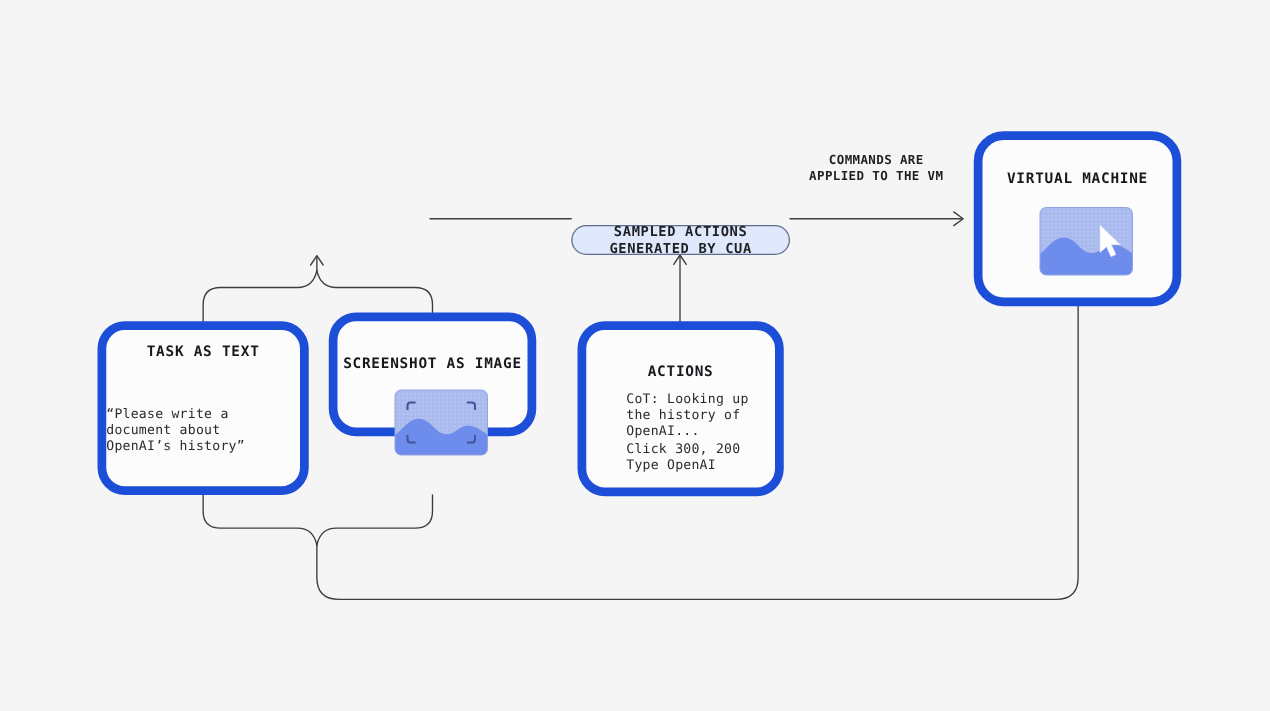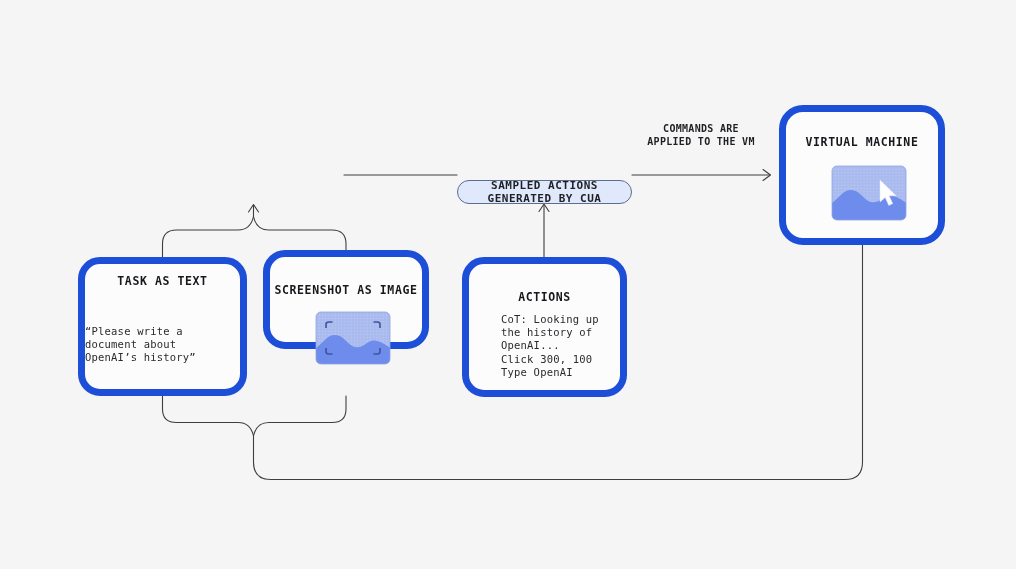--- a/index.html
+++ b/index.html
@@ -145,17 +145,17 @@
       </g>
       <rect x="1" y="1" width="74" height="52" rx="5" fill="none" stroke="#91a2e0" stroke-width="0.8"></rect>
     </svg>
   </div>
 
   <div class="node" style="left:462px;top:257px;width:165px;height:140px;">
     <div class="node-title" style="top:26px;">ACTIONS</div>
     <div class="body-text" style="left:32px;top:49px;text-align:left;">CoT: Looking up
 the history of
 OpenAI...
-Click 300, 100
+Click 300, 200
 Type OpenAI</div>
   </div>
 
 </div>
 
 </body></html>

